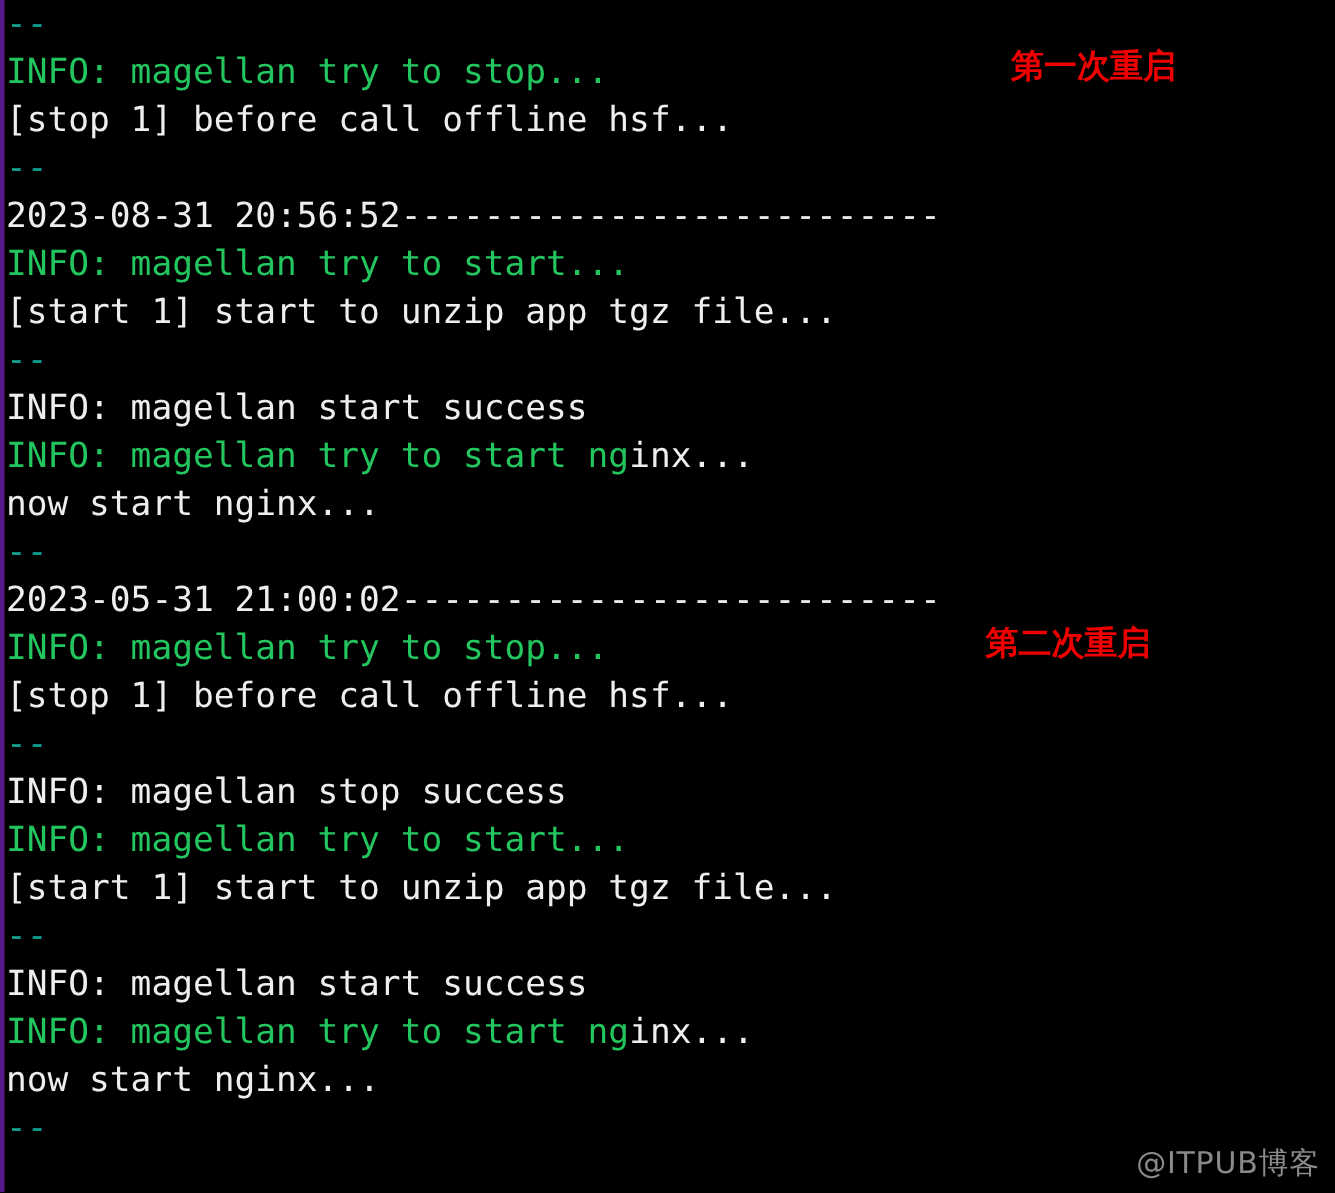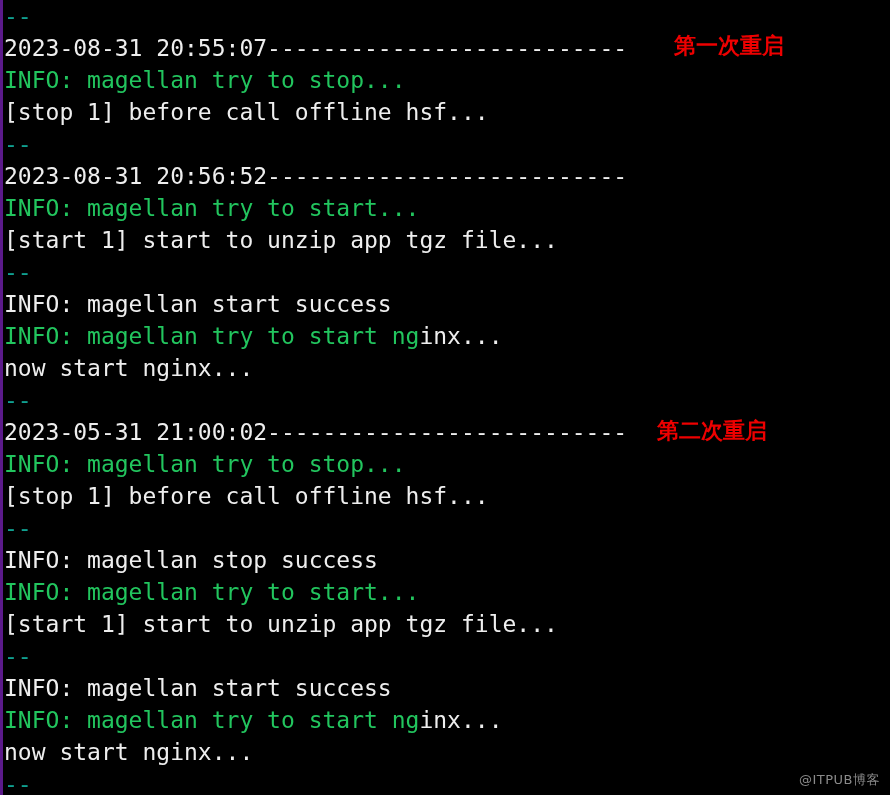--- a/index.html
+++ b/index.html
@@ -50,52 +50,51 @@
   .c-white { color: #eeeeee; }
   .c-red   { color: #22c55e; }
   .c-teal  { color: #10a090; }
   
   .line.sep {
     font-size: 23px;
   }
   
   .annotation {
     position: absolute;
-    font-family: Liberation Sans, sans-serif;
+    font-family: Liberation Mono, monospace;
     font-size: 22px;
     font-weight: bold;
     color: #ee0000;
     line-height: 32px;
     white-space: pre;
     z-index: 6;
   }
   #annotation-first  { left: 674px; top: 30px; }
   #annotation-second { left: 657px; top: 415px; text-align: center; }
   #watermark {
     position: absolute;
     right: 10px;
     bottom: 6px;
     font-family: "DejaVu Sans", "Liberation Sans", sans-serif;
-    font-size: 13px;
+    font-size: 20px;
     color: #8a8a8a;
     letter-spacing: 0.5px;
     white-space: pre;
     z-index: 6;
   }
 </style>
 </head>
 <body>
 
 <div id="screen">
 
   <div id="left-edge"></div>
 
   <div id="log">
       <div class="line sep"><span class="seg c-teal">--</span></div>
-      <div class="line"><span class="seg c-white">2023-08-31 20:55:07--------------------------</span></div>
       <div class="line"><span class="seg c-red">INFO: magellan try to stop...</span></div>
       <div class="line"><span class="seg c-white">[stop 1] before call offline hsf...</span></div>
       <div class="line sep"><span class="seg c-teal">--</span></div>
       <div class="line"><span class="seg c-white">2023-08-31 20:56:52--------------------------</span></div>
       <div class="line"><span class="seg c-red">INFO: magellan try to start...</span></div>
       <div class="line"><span class="seg c-white">[start 1] start to unzip app tgz file...</span></div>
       <div class="line sep"><span class="seg c-teal">--</span></div>
       <div class="line"><span class="seg c-white">INFO: magellan start success</span></div>
       <div class="line"><span class="seg c-red">INFO: magellan try to start ng</span><span class="seg c-white">inx...</span></div>
       <div class="line"><span class="seg c-white">now start nginx...</span></div>

